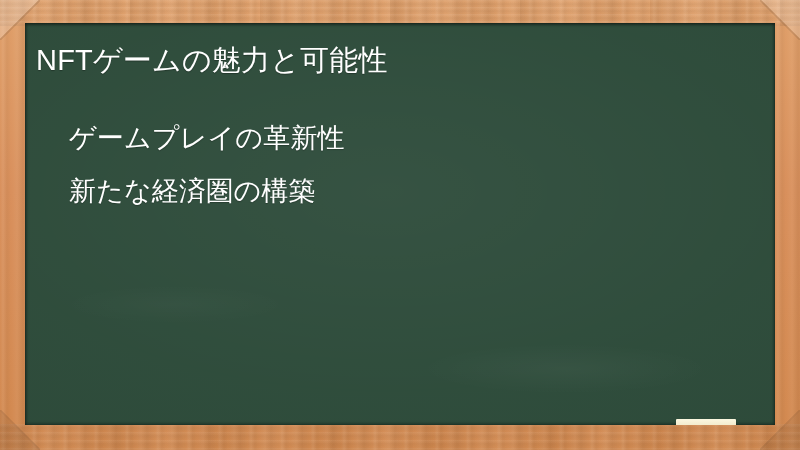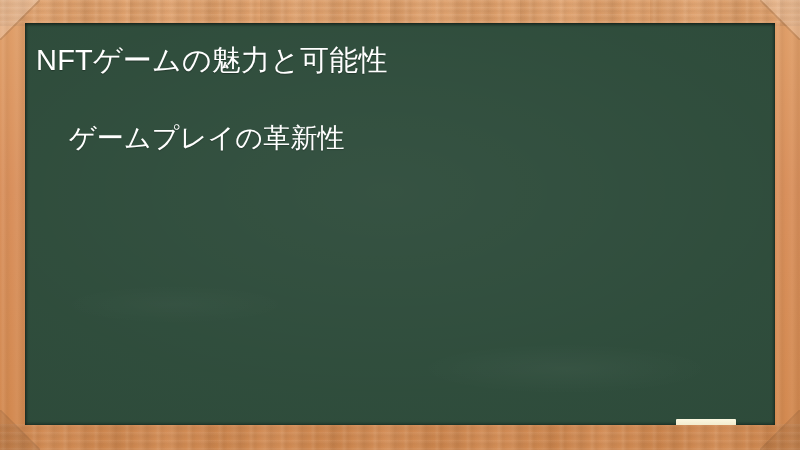--- a/index.html
+++ b/index.html
@@ -195,20 +195,21 @@
     <div class="miter miter-br"></div>
   </div>
 
   <div class="board">
     <div class="board-content">
 
       <div class="slide-title">NFTゲームの魅力と可能性</div>
 
       <ul class="bullet-list">
         <li class="bullet-item">ゲームプレイの革新性</li>
+        <li class="bullet-item">新たな経済圏の構築</li>
       </ul>
 
       <div class="chalk-stick"></div>
 
     </div>
   </div>
 
 </div>
 
 </body></html>

